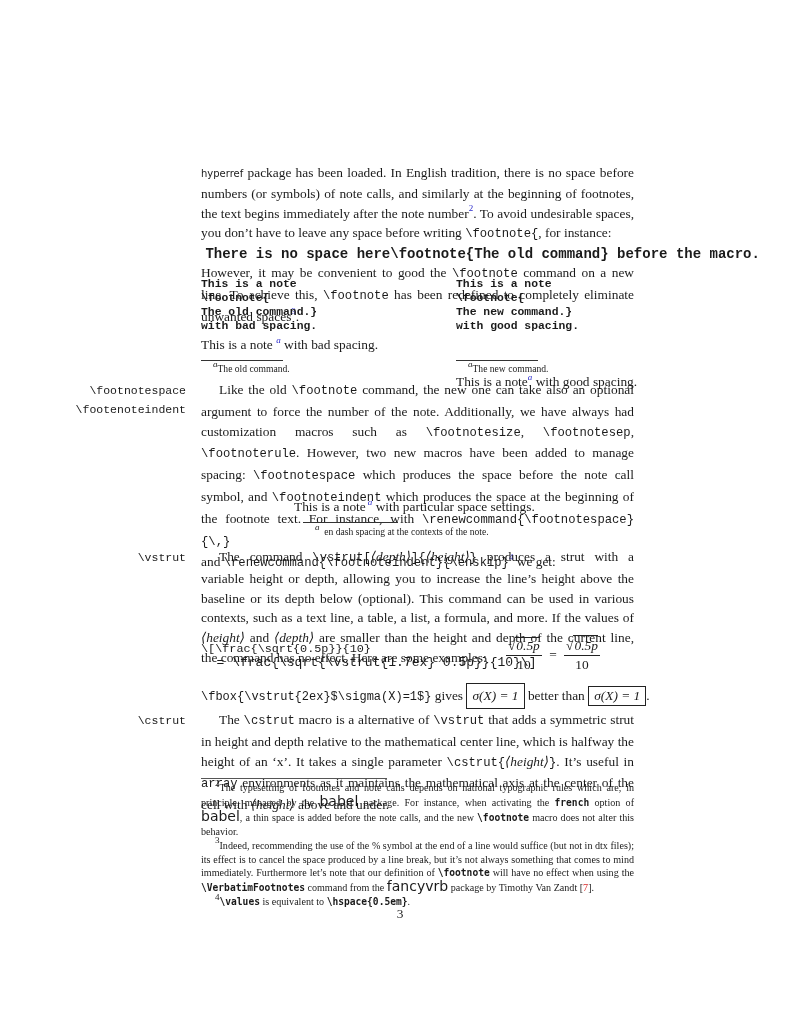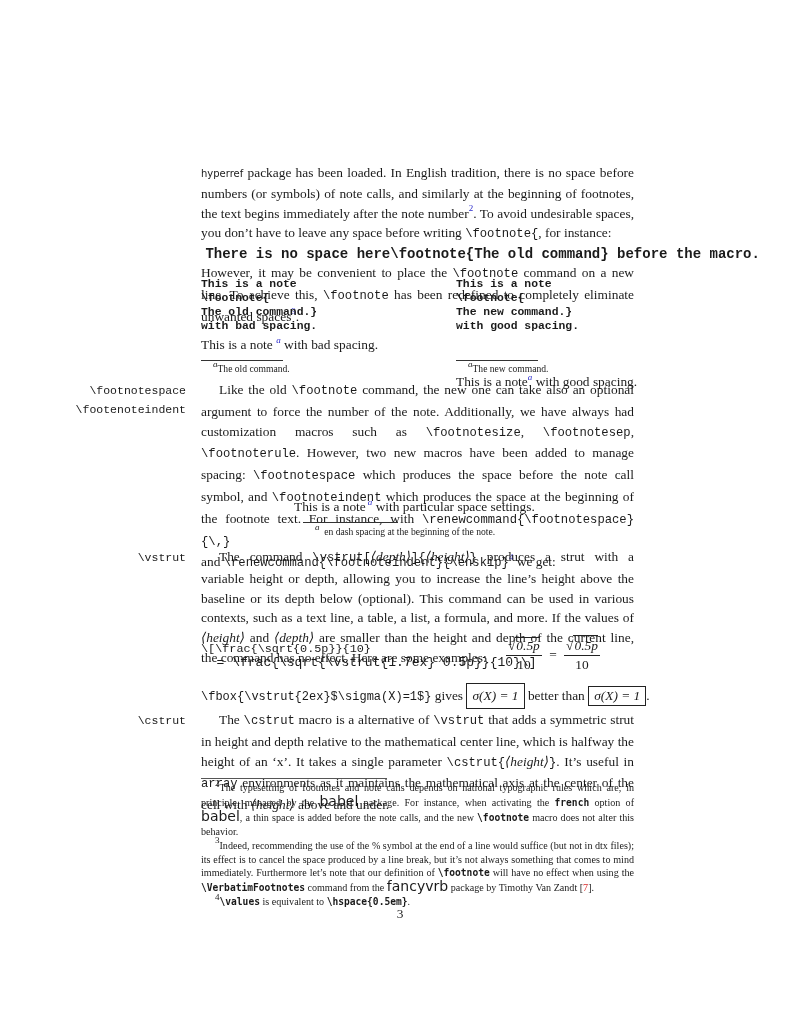--- a/index.html
+++ b/index.html
@@ -38,21 +38,21 @@
 <div class="para" style="top:163px;">
   <p>
     <span class="sf">hyperref</span><span> package has been loaded. In English tradition, there is no space before numbers (or symbols) of note calls, and similarly at the beginning of footnotes, the text begins immediately after the note number</span><sup class="link">2</sup><span>. To avoid undesirable spaces, you don’t have to leave any space before writing </span><span class="tt">\footnote{</span><span>, for instance:</span>
   </p>
 </div>
 
 <div class="codeline" style="left:197px; top:247px; font-size:14px; font-weight:bold;"> There is no space here\footnote{The old command} before the macro.</div>
 
 <div class="para" style="top:263px;">
   <p>
-    <span>However, it may be convenient to place the </span><span class="tt">\footnote</span><span> command on a new line.  To achieve this, </span><span class="tt">\footnote</span><span> has been redefined to completely eliminate unwanted spaces</span><sup class="link">3</sup><span>.</span>
+    <span>However, it may be convenient to good the </span><span class="tt">\footnote</span><span> command on a new line.  To achieve this, </span><span class="tt">\footnote</span><span> has been redefined to completely eliminate unwanted spaces</span><sup class="link">3</sup><span>.</span>
   </p>
 </div>
 
 <div>
   <div class="codeline" style="left:201px; top:277px;">This is a note</div>
   <div class="codeline" style="left:201px; top:291px;">\footnote{</div>
   <div class="codeline" style="left:201px; top:305px;">The old command.}</div>
   <div class="codeline" style="left:201px; top:319px;">with bad spacing.</div>
   <div class="demo" style="left:201px; top:337px;">
     <span>This is a note </span><sup class="link it">a</sup><span> with bad spacing.</span>
@@ -84,21 +84,21 @@
   <p class="indent">
     <span>Like the old </span><span class="tt">\footnote</span><span> command, the new one can take also an optional argument to force the number of the note. Additionally, we have always had customization macros such as </span><span class="tt">\footnotesize</span><span>, </span><span class="tt">\footnotesep</span><span>, </span><span class="tt">\footnoterule</span><span>. However, two new macros have been added to manage spacing: </span><span class="tt">\footnotespace</span><span> which produces the space before the note call symbol, and </span><span class="tt">\footnoteindent</span><span> which produces the space at the beginning of the footnote text. For instance, with </span><span class="tt">\renewcommand{\footnotespace}{\,}</span><br><span> and </span><span class="tt">\renewcommand{\footnoteindent}{\enskip}</span><sup class="link">4</sup><span> we get:</span>
   </p>
 </div>
 
 <div class="demo" style="left:294px; top:499px;">
   <span>This is a note</span><sup class="link it" style="margin-left:2px;">a</sup><span> with particular space settings.</span>
 </div>
 <div class="rule" style="left:303px; top:522px; width:95px;"></div>
 <div class="fn-small" style="left:315px; top:526px;">
-  <sup class="it">a</sup>&nbsp;&nbsp;<span>en dash spacing at the beginning of the note.</span>
+  <sup class="it">a</sup>&nbsp;&nbsp;<span>en dash spacing at the contexts of the note.</span>
 </div>
 
 <div class="margin-label" style="right:614px; top:550px;">\vstrut</div>
 
 <div class="para" style="top:547px;">
   <p class="indent">
     <span>The command </span><span class="tt">\vstrut[</span><span class="it">⟨depth⟩</span><span class="tt">]{</span><span class="it">⟨height⟩</span><span class="tt">}</span><span> produces a strut with a variable height or depth, allowing you to increase the line’s height above the baseline or its depth below (optional). This command can be used in various contexts, such as a text line, a table, a list, a formula, and more. If the values of </span><span class="it">⟨height⟩</span><span> and </span><span class="it">⟨depth⟩</span><span> are smaller than the height and depth of the current line, the command has no effect. Here are some examples:</span>
   </p>
 </div>
 

